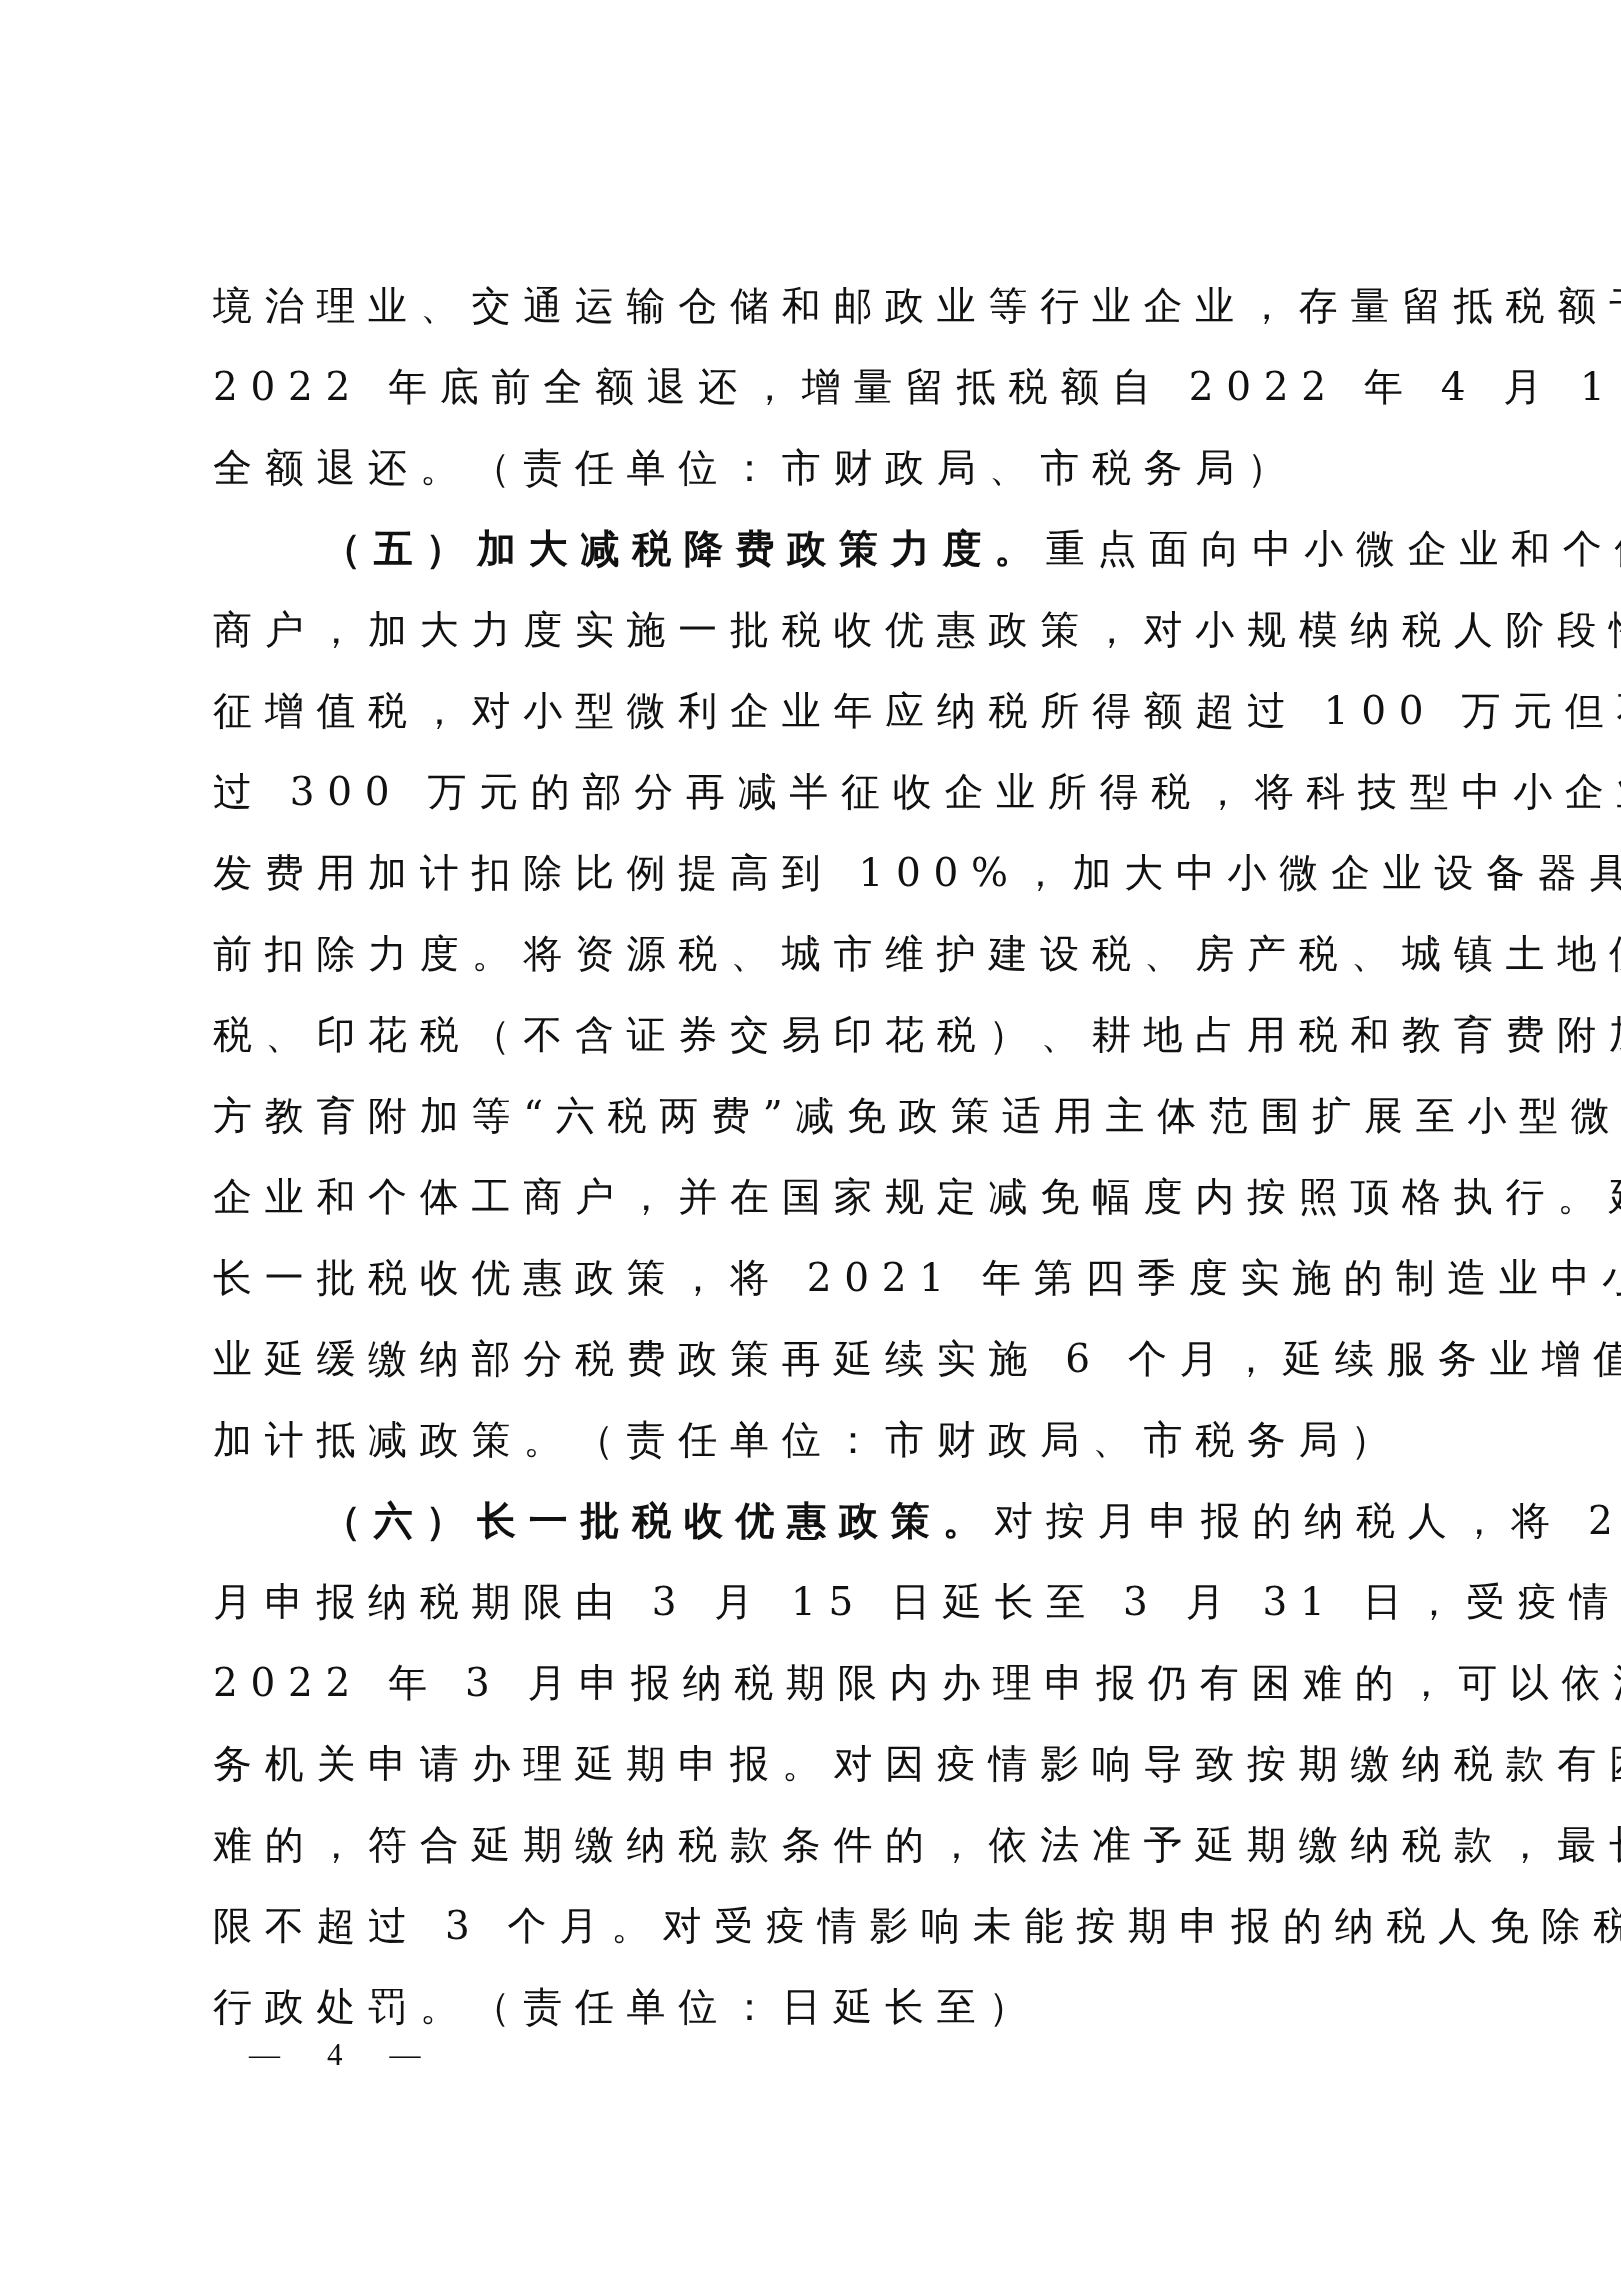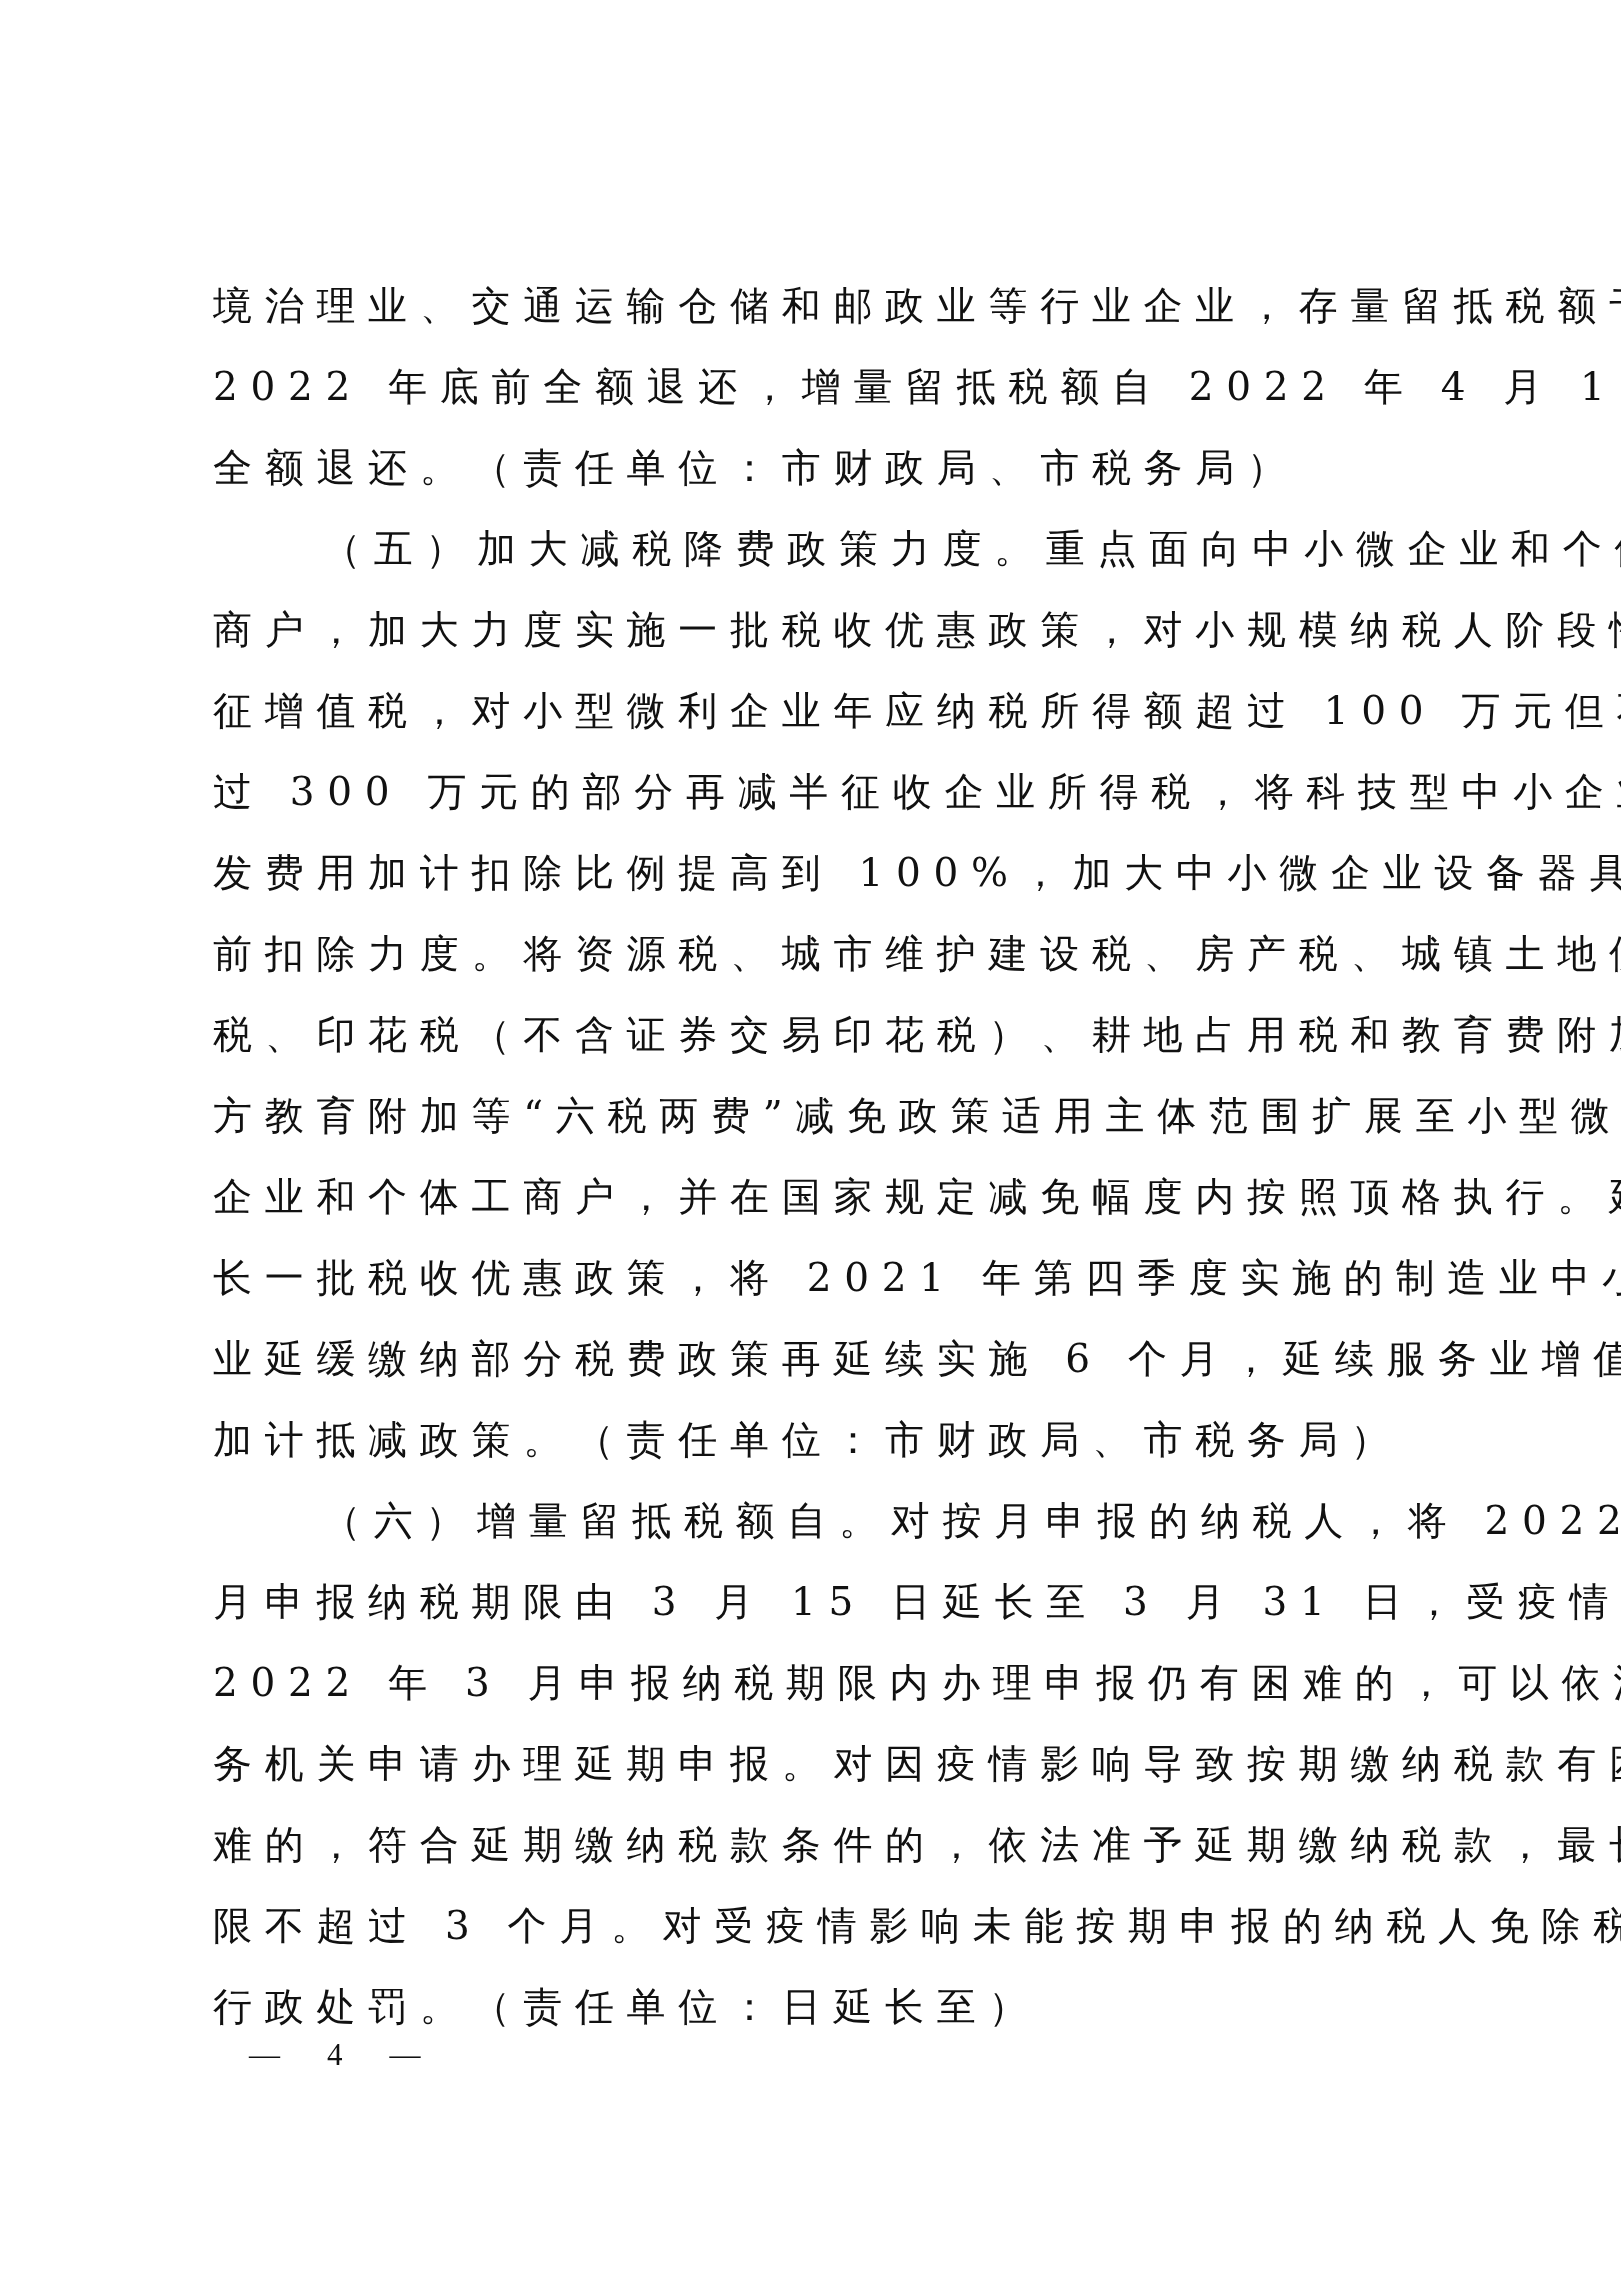--- a/index.html
+++ b/index.html
@@ -6,21 +6,21 @@
   body { width: 1621px; height: 2293px; position: relative; overflow: hidden; }
   .page { position: absolute; left: 0; top: 0; width: 1621px; height: 2293px; background: #ffffff; }
   .body-text {
     position: absolute; left: 213px; top: 265px; width: 1200px;
     font-family: "DejaVu Serif", "Liberation Serif", serif;
     font-size: 39px; line-height: 81px; color: #111111;
     text-align: justify; text-align-last: left;
     letter-spacing: 12.7px;
   }
   .para { margin: 0; }
-  .lead { font-weight: normal; }
+  .lead { font-weight: bold; }
   .line { display: block; white-space: nowrap; }
   .page-number {
     position: absolute; left: 249px; top: 2037px;
     font-family: "Liberation Serif", "DejaVu Serif", serif;
     font-size: 31px; color: #111111; letter-spacing: 19.6px;
     white-space: nowrap;
   }
 </style>
 </head>
 <body>
@@ -43,21 +43,21 @@
       <span class="line">前扣除力度。将资源税、城市维护建设税、房产税、城镇土地使用</span>
       <span class="line">税、印花税（不含证券交易印花税）、耕地占用税和教育费附加、地</span>
       <span class="line">方教育附加等“六税两费”减免政策适用主体范围扩展至小型微利</span>
       <span class="line">企业和个体工商户，并在国家规定减免幅度内按照顶格执行。延</span>
       <span class="line">长一批税收优惠政策，将 2021 年第四季度实施的制造业中小微企</span>
       <span class="line">业延缓缴纳部分税费政策再延续实施 6 个月，延续服务业增值税</span>
       <span class="line">加计抵减政策。（责任单位：市财政局、市税务局）</span>
     </div>
 
     <div class="para">
-      <span class="line" style="padding-left:109px"><span class="lead">（六）增量留抵税额自。</span><span>对按月申报的纳税人，将 2022 年 3</span></span>
+      <span class="line" style="padding-left:109px"><span class="lead">（六）长一批税收优惠政策。</span><span>对按月申报的纳税人，将 2022 年 3</span></span>
       <span class="line">月申报纳税期限由 3 月 15 日延长至 3 月 31 日，受疫情影响在</span>
       <span class="line">2022 年 3 月申报纳税期限内办理申报仍有困难的，可以依法向税</span>
       <span class="line">务机关申请办理延期申报。对因疫情影响导致按期缴纳税款有困</span>
       <span class="line">难的，符合延期缴纳税款条件的，依法准予延期缴纳税款，最长期</span>
       <span class="line">限不超过 3 个月。对受疫情影响未能按期申报的纳税人免除税务</span>
       <span class="line">行政处罚。（责任单位：日延长至）</span>
     </div>
 
   </div>
 

